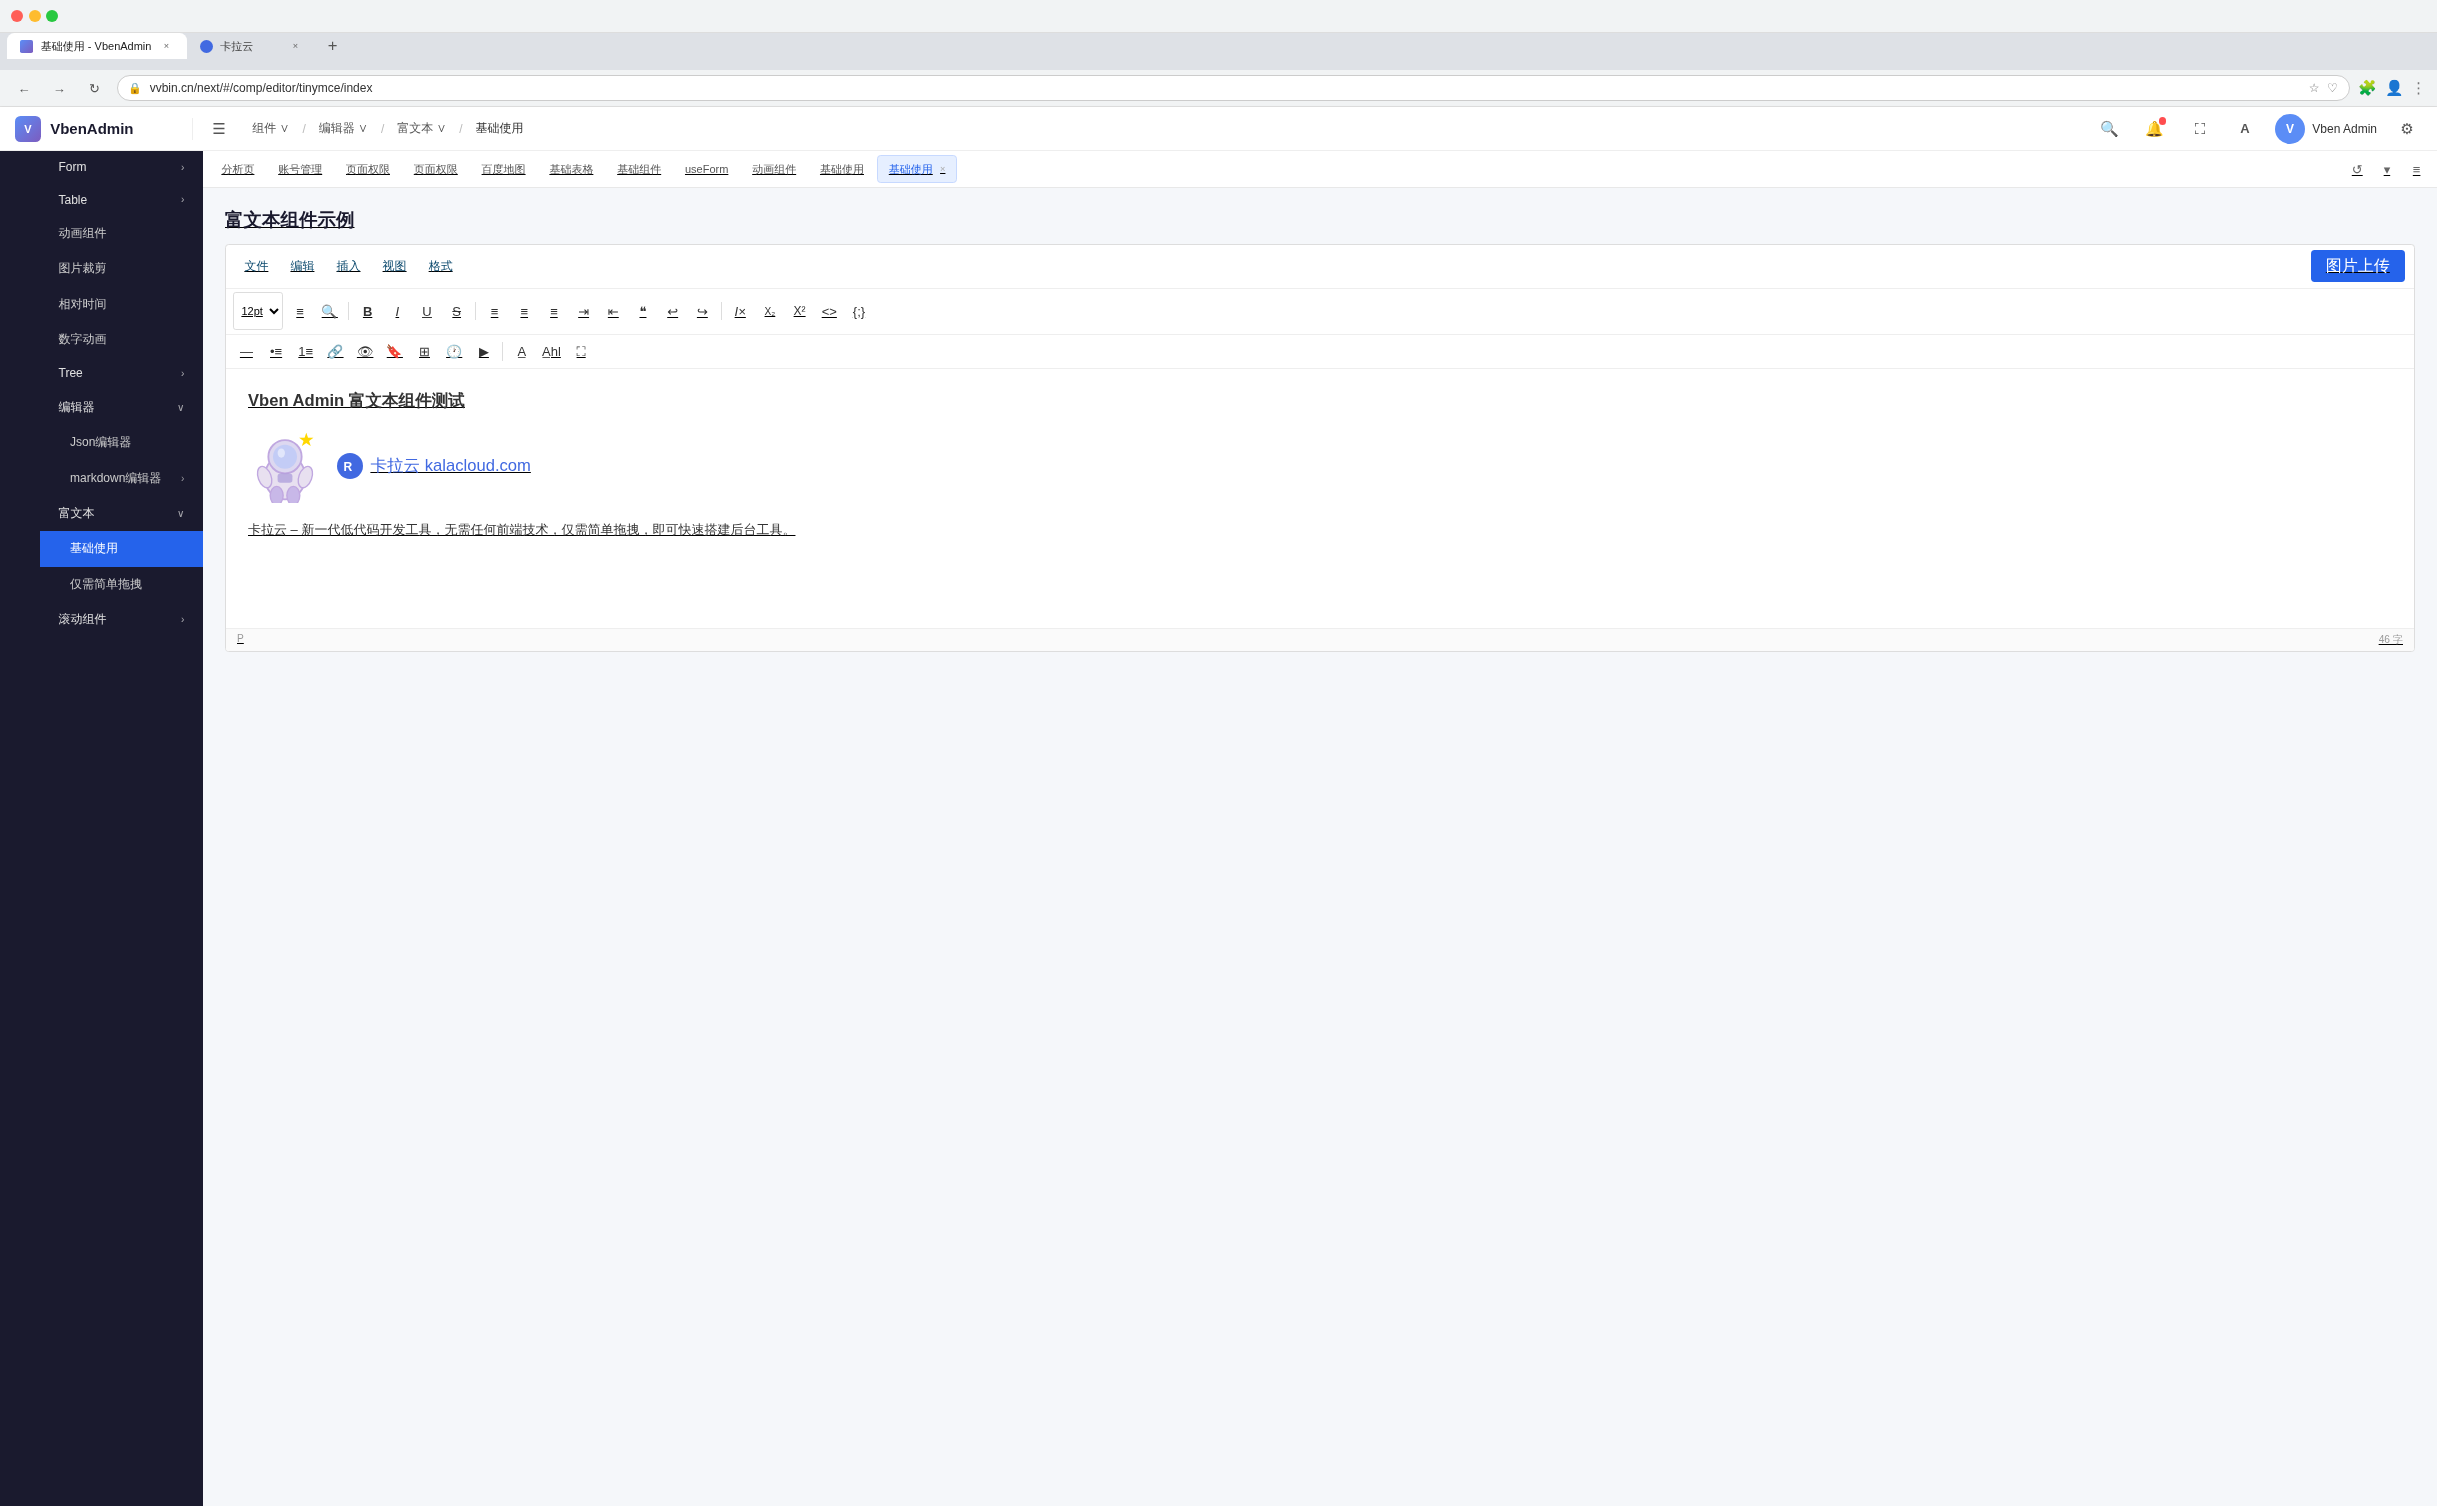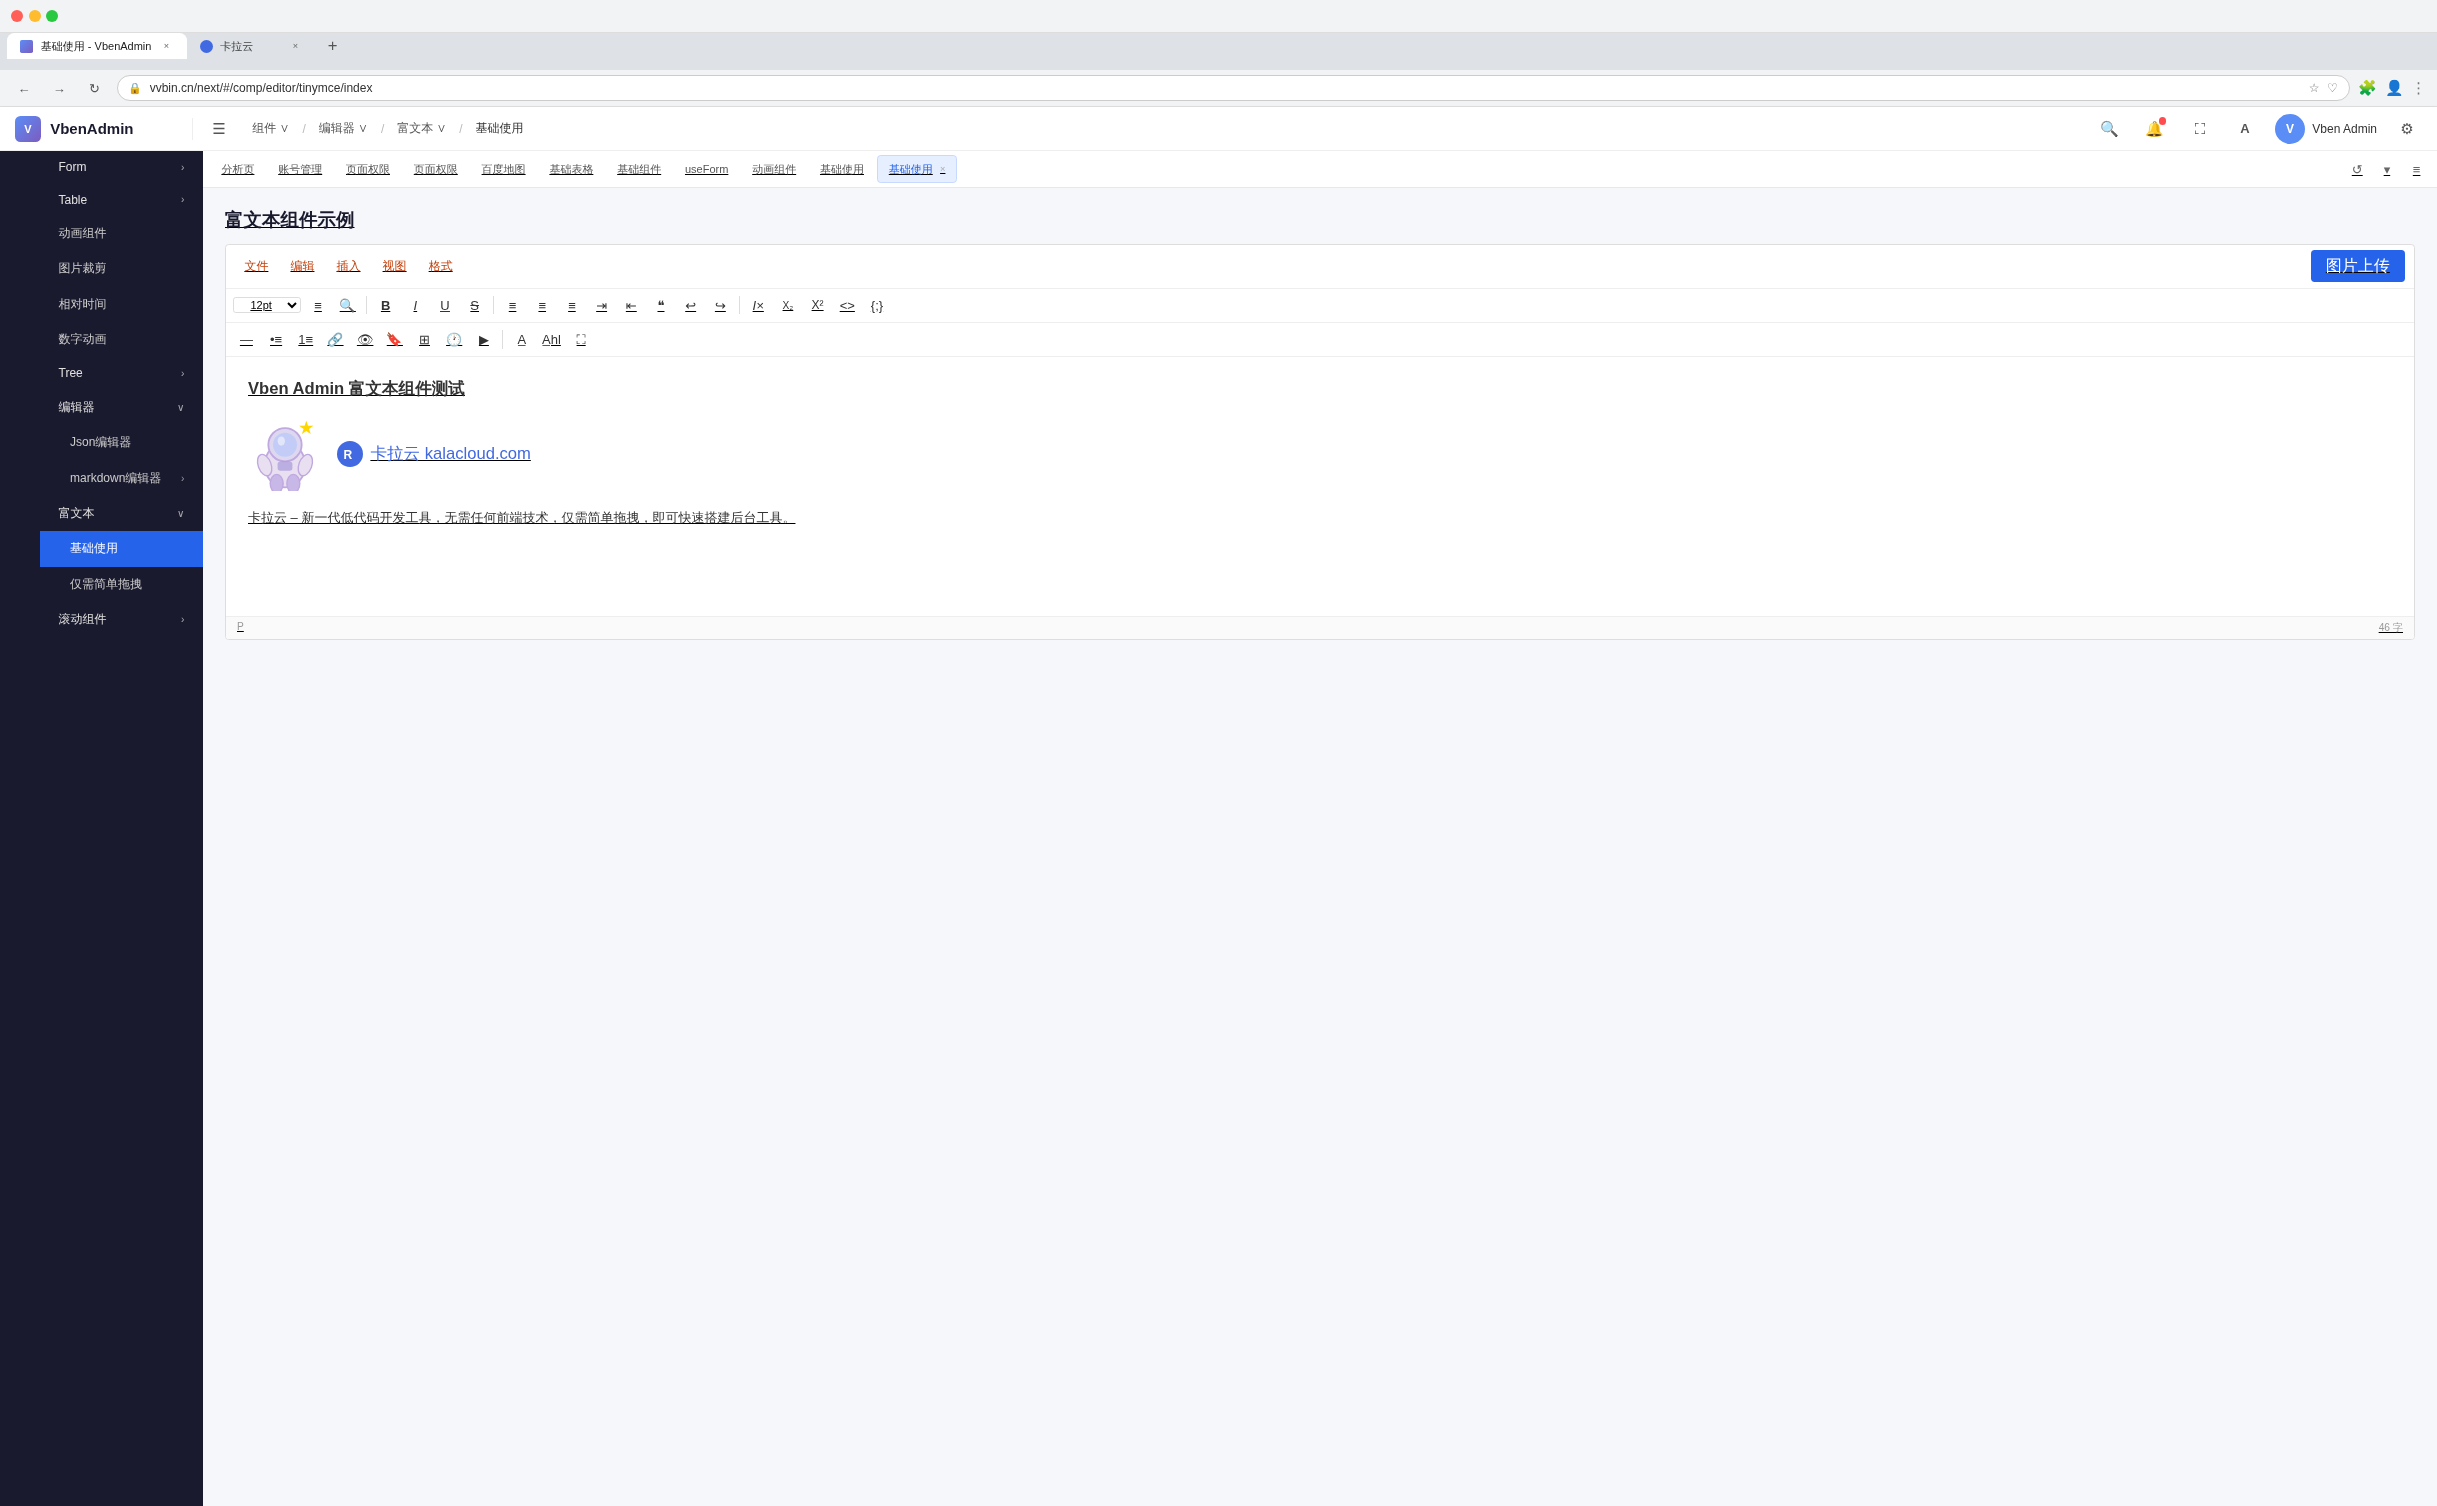--- a/index.html
+++ b/index.html
@@ -196,21 +196,21 @@
       padding: 5.5px 9.2px;
       border-bottom: 0.9px solid #eee;
       gap: 3.7px;
       justify-content: space-between;
     }
     .editor-menus { display: flex; gap: 3.7px; }
     .editor-menu-item {
       padding: 3.7px 9.2px;
       font-size: 12px;
       cursor: pointer;
-      color: #c2410c;
+      color: #0c4a6e;
       border-radius: 3.7px;
     }
     .upload-btn {
       background: #2563eb;
       color: white;
       border: none;
       padding: 5.5px 15px;
       border-radius: 3.7px;
       font-size: 16px;
       cursor: pointer;
@@ -229,24 +229,24 @@
       display: flex;
       align-items: center;
       justify-content: center;
       cursor: pointer;
       border-radius: 2.8px;
       font-size: 13px;
       color: #333;
     }
     .toolbar-sep { width: 0.9px; height: 18.5px; background: #ddd; margin: 0 1.8px; }
     .font-size-select {
-      height: 16px;
+      height: 38px;
       border: 0.9px solid #ddd;
       border-radius: 2.8px;
-      padding: 0 12px;
+      padding: 0 3px;
       font-size: 11px;
       background: #fff;
       cursor: pointer;
     }
     .editor-body {
       padding: 18.5px 22px;
       min-height: 259px;
       font-size: 13px;
       line-height: 1.6;
       color: #333;

